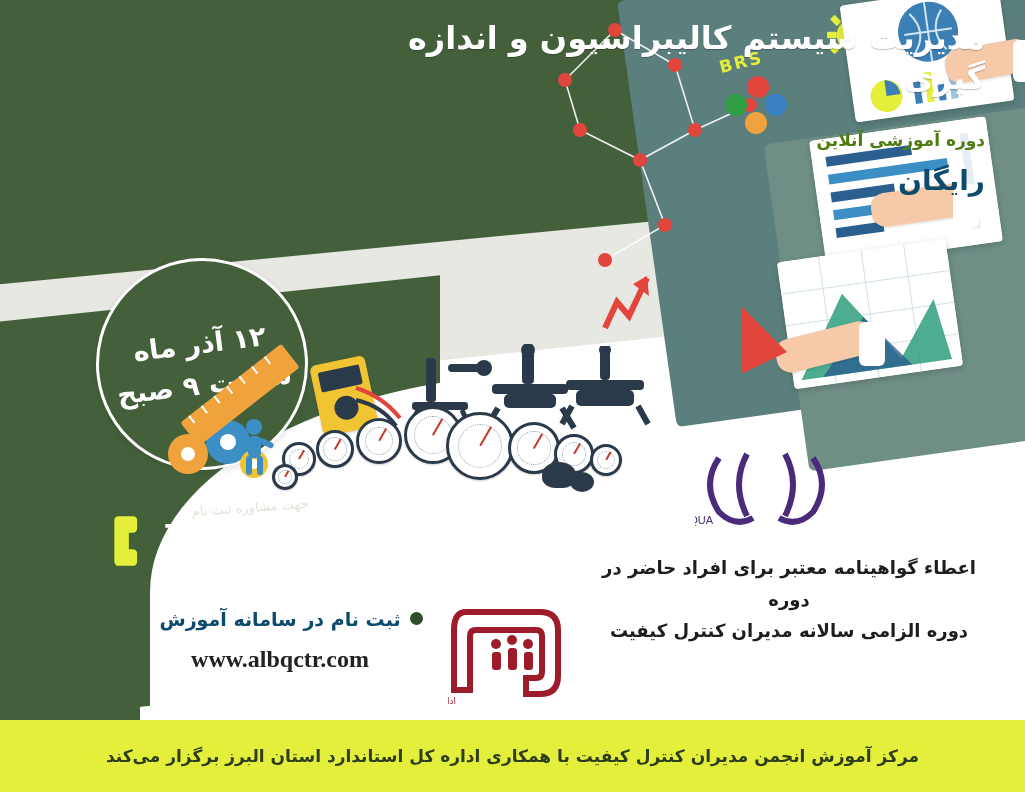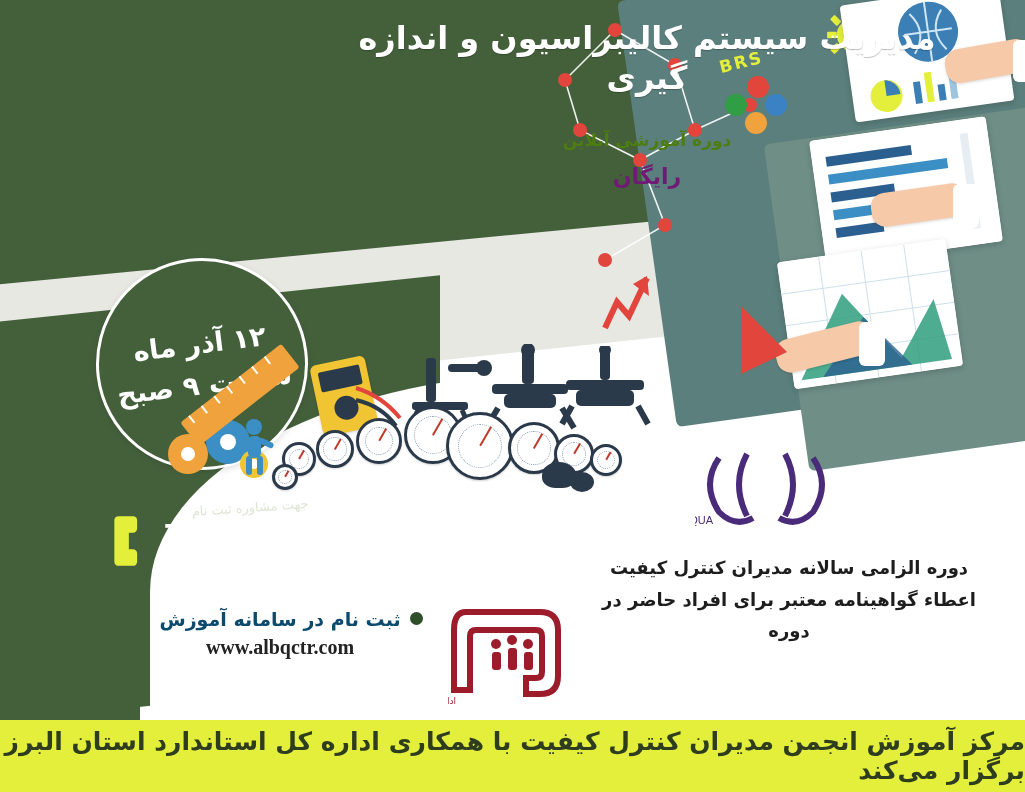--- a/index.html
+++ b/index.html
@@ -90,31 +90,30 @@
     position: absolute;
     left: 0; bottom: 0;
     width: 100%; height: 72px;
     background: #e4ef3c;
     display: flex;
     align-items: center;
     justify-content: center;
   }
   .footer-bar .txt {
     color: #2f3d1f;
-    font-size: 25px;
+    font-size: 17px;
     font-weight: bold;
     letter-spacing: 0;
   }
 
   
   .headline {
     position: absolute;
-    right: 58px; top: 18px;
+    right: 40px; top: 18px;
     width: 640px;
-    text-align: center;
     color: #ffffff;
     direction: rtl;
   }
   .headline .t1 {
     font-size: 32px;
     font-weight: bold;
     color: #ffffff;
     line-height: 1.25;
     text-shadow: 0 1px 1px rgba(0,0,0,.25);
   }
@@ -125,23 +124,23 @@
     color: #e4ef3c;
   }
   .headline .t3 {
     margin-top: 32px;
     font-size: 17px;
     font-weight: bold;
     color: #4d7c0f;
   }
   .headline .t4 {
     margin-top: 14px;
-    font-size: 22px;
-    font-weight: bold;
-    color: #701a75;
+    font-size: 28px;
+    font-weight: bold;
+    color: #0c4a6e;
   }
 
   
   .date-circle {
     position: absolute;
     left: 96px; top: 258px;
     width: 212px; height: 212px;
     border-radius: 50%;
     background: #44603b;
     border: 3px solid #ffffff;
@@ -195,23 +194,23 @@
     width: 260px;
     text-align: center;
     direction: rtl;
   }
   .register .r1 {
     color: #0c4a6e;
     font-size: 19px;
     font-weight: bold;
   }
   .register .r2 {
-    margin-top: 6px;
+    margin-top: 16px;
     color: #222222;
-    font-size: 20px;
+    font-size: 24px;
     font-weight: bold;
     direction: ltr;
     font-family: "Liberation Serif", serif;
   }
   .bullet-dot {
     position: absolute;
     left: 410px; top: 612px;
     width: 13px; height: 13px;
     border-radius: 50%;
     background: #2f4f2a;
@@ -602,21 +601,21 @@
         <rect x="44" y="52" width="9" height="18" rx="3"></rect>
       <circle cx="64" cy="40" r="5"></circle>
         <rect x="60" y="48" width="9" height="22" rx="3"></rect>
       <circle cx="80" cy="44" r="5"></circle>
         <rect x="76" y="52" width="9" height="18" rx="3"></rect>
     </g>
     <text x="8" y="104" fill="#9c1c2c" font-size="9" font-family="DejaVu Sans, sans-serif">اداره کل استاندارد استان البرز</text>
   </svg>
 
   <div class="cert-text">
+    <div>اعطاء گواهینامه معتبر برای افراد حاضر در دوره</div>
     <div>دوره الزامی سالانه مدیران کنترل کیفیت</div>
-    <div>اعطاء گواهینامه معتبر برای افراد حاضر در دوره</div>
   </div>
 
   <div class="footer-bar">
     <div class="txt">مرکز آموزش انجمن مدیران کنترل کیفیت با همکاری اداره کل استاندارد استان البرز برگزار می‌کند</div>
   </div>
 
 </div>
 
 </body></html>

